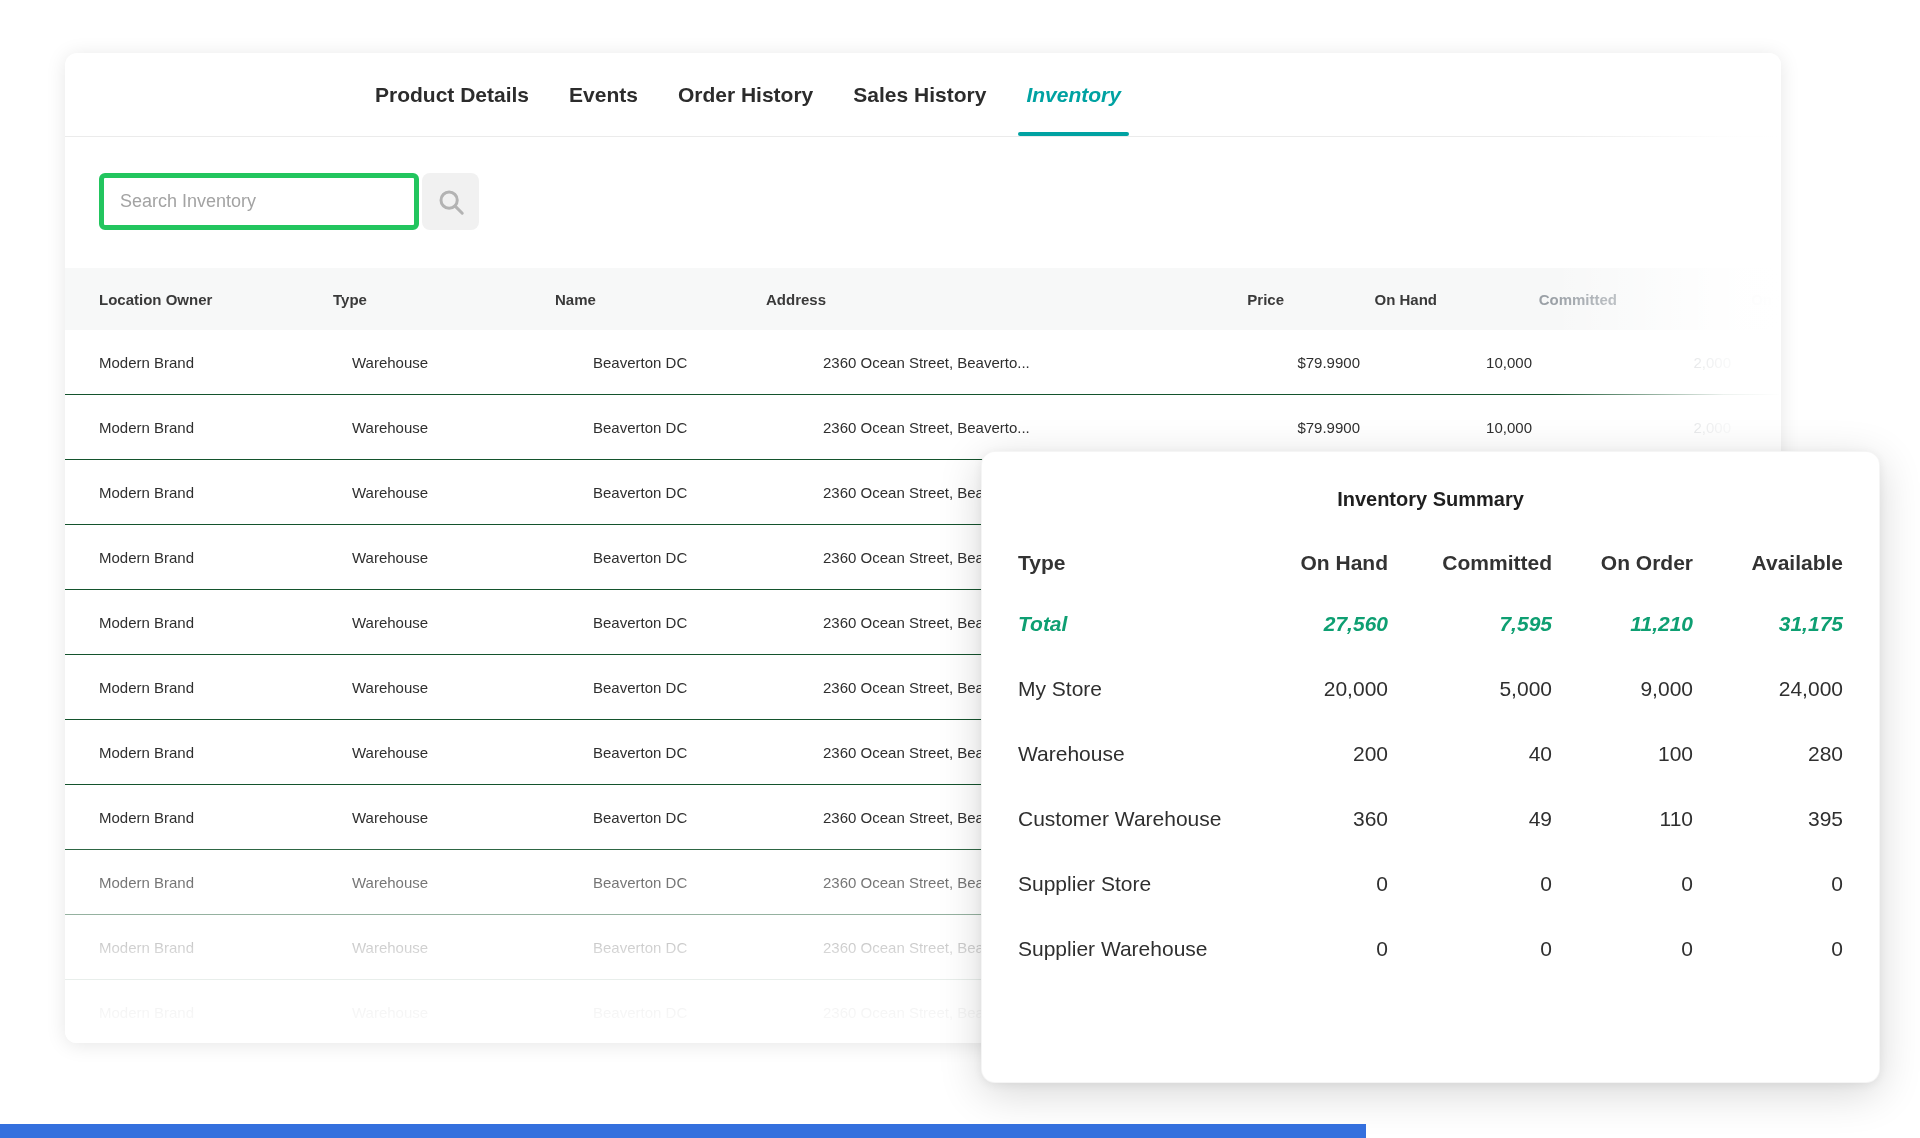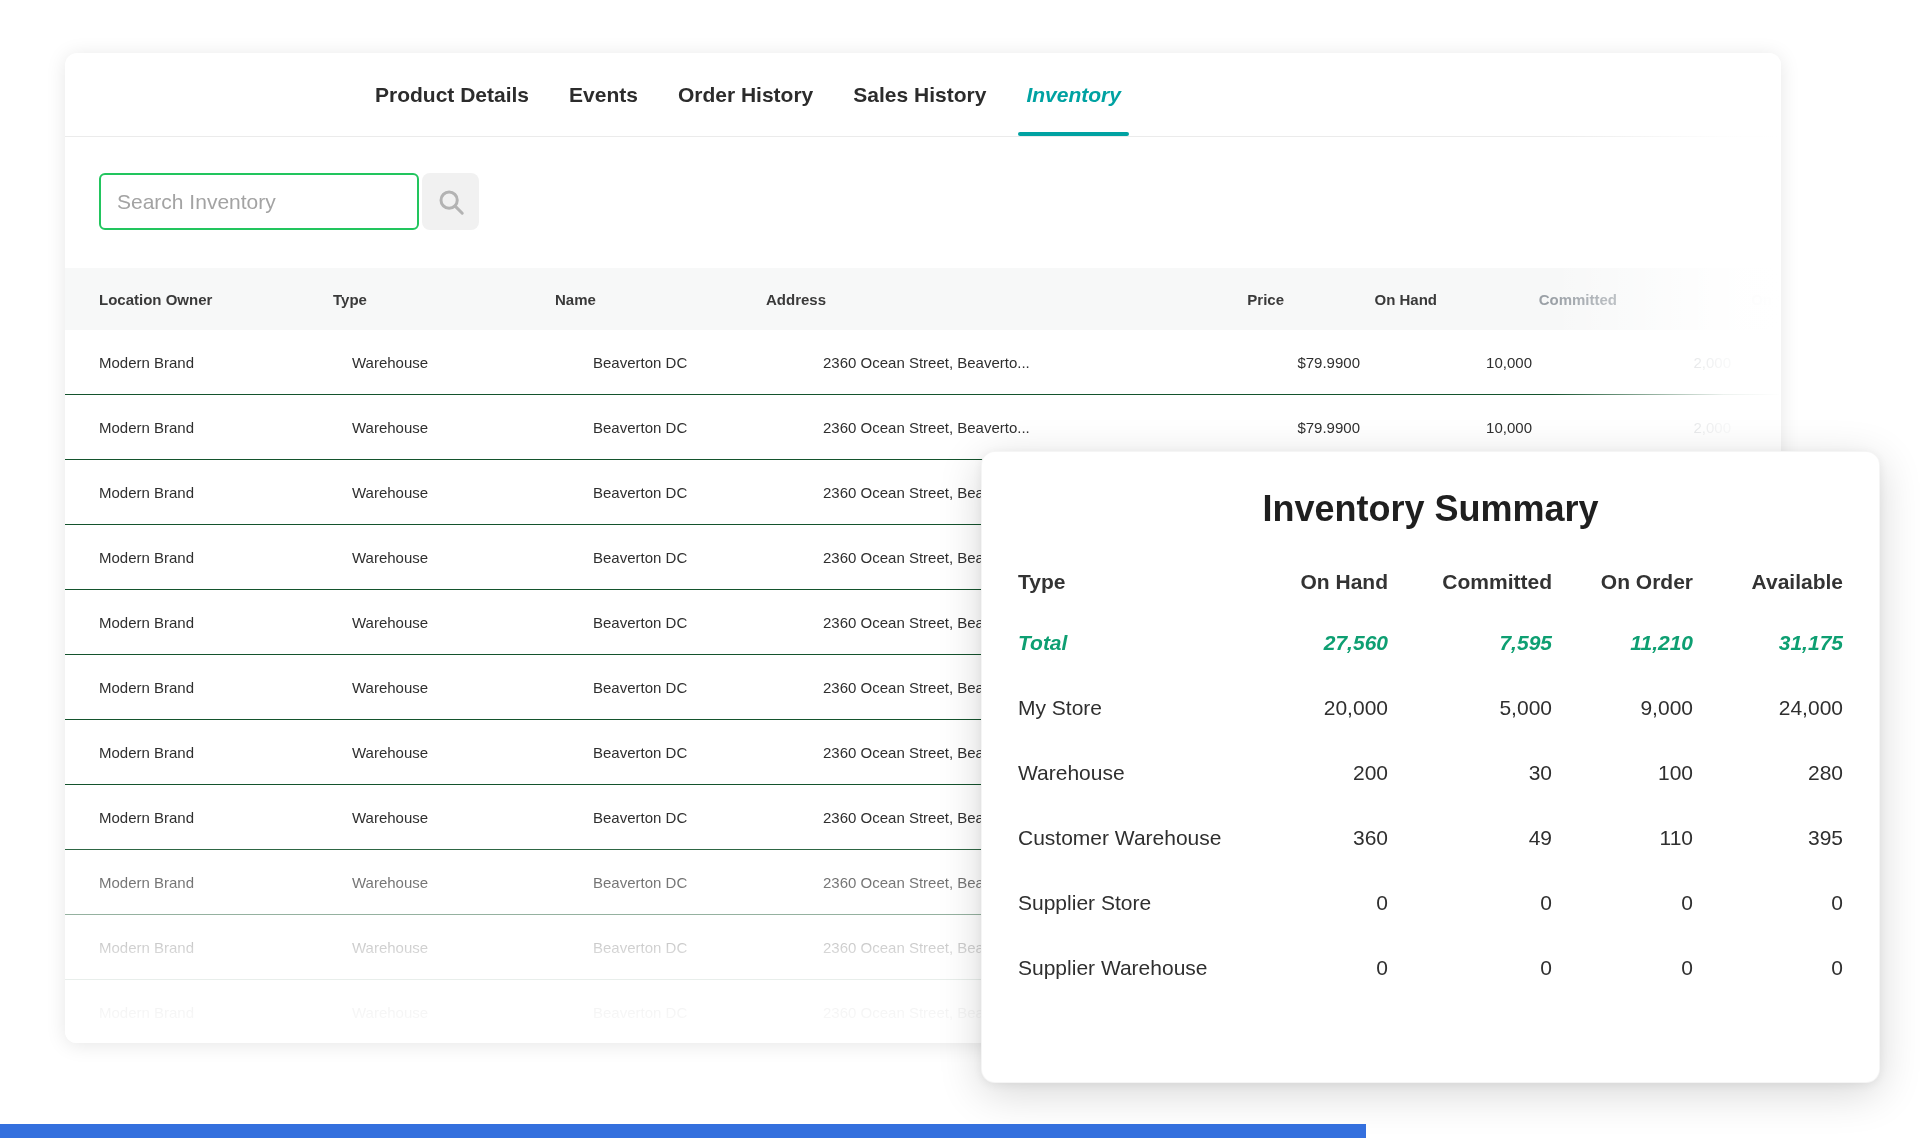--- a/index.html
+++ b/index.html
@@ -17,22 +17,22 @@
 
   .tabbar{height:84px;border-bottom:1px solid #ebebeb;display:flex;align-items:stretch;
           padding-left:310px;gap:40px;}
   .tab{position:relative;display:flex;align-items:center;font-size:21px;font-weight:bold;
        color:#2c2c2c;cursor:pointer;white-space:nowrap;}
   .tab.active{color:var(--accent-teal);font-style:italic;}
   .tab.active::after{content:"";position:absolute;left:-8px;right:-8px;bottom:0;height:4px;
        background:var(--accent-teal);border-radius:3px;}
 
   .search-row{position:absolute;left:34px;top:120px;display:flex;align-items:center;z-index:2;}
-  .search-input{width:320px;height:57px;border:2px solid #22c55e;border-radius:6px;
-       font-size:21px;padding:0 16px;color:#333;outline:none;font-family:inherit;}
+  .search-input{width:320px;height:57px;border:5px solid #22c55e;border-radius:6px;
+       font-size:18px;padding:0 16px;color:#333;outline:none;font-family:inherit;}
   .search-input::placeholder{color:#a3a3a3;}
   .search-btn{width:57px;height:57px;margin-left:3px;border:none;background:#f1f1f1;
        border-radius:8px;display:flex;align-items:center;justify-content:center;cursor:pointer;}
 
   
   .inv-table{position:absolute;left:0;top:215px;width:1716px;}
   .thead,.trow{display:grid;grid-template-columns:234px 222px 211px 408px 110px 153px 180px 200px;
        padding-left:34px;align-items:center;font-size:15px;}
   .thead{height:62px;background:#f7f8f8;font-weight:bold;color:#3a3a3a;}
   .trow{height:65px;border-bottom:1px solid #14532d;color:#2f2f2f;background:#fff;gap:19px;}
@@ -45,21 +45,21 @@
   
   .fade-right{position:absolute;top:0;right:0;width:230px;height:100%;pointer-events:none;z-index:5;
        background:linear-gradient(to right,rgba(255,255,255,0),rgba(255,255,255,0.92) 75%,#fff);}
   .fade-bottom{position:absolute;left:0;bottom:0;width:100%;height:210px;pointer-events:none;z-index:5;
        background:linear-gradient(to bottom,rgba(255,255,255,0),rgba(255,255,255,0.88) 62%,#fff);}
 
   
   .summary-panel{position:absolute;left:981px;top:451px;width:899px;height:632px;background:#fff;
        border-radius:14px;z-index:20;border:1px solid rgba(0,0,0,0.04);
        box-shadow:0 10px 44px rgba(0,0,0,0.16),0 2px 10px rgba(0,0,0,0.06);}
-  .summary-title{text-align:center;font-size:36px;font-weight:bold;color:#1f1f1f;margin-top:36px;}
+  .summary-title{text-align:center;font-size:20px;font-weight:bold;color:#1f1f1f;margin-top:36px;}
   .summary-grid{margin-top:24px;padding:0 36px;}
   .srow{display:grid;grid-template-columns:1fr 150px 164px 141px 150px;align-items:center;font-size:21px;}
   .srow.header{height:56px;font-weight:bold;color:#333;}
   .srow.body{height:65px;color:#2f2f2f;}
   .srow .num{text-align:right;}
   .srow.total-row{color:var(--total-green);font-weight:bold;font-style:italic;}
 
   
   .blue-bar{position:absolute;left:0;bottom:0;width:1366px;height:14px;
        background:var(--bottom-bar-blue);z-index:30;}
@@ -271,21 +271,21 @@
             <div>My Store</div>
             <div class="num">20,000</div>
             <div class="num">5,000</div>
             <div class="num">9,000</div>
             <div class="num">24,000</div>
           </div>
 
           <div class="srow body">
             <div>Warehouse</div>
             <div class="num">200</div>
-            <div class="num">30</div>
+            <div class="num">40</div>
             <div class="num">100</div>
             <div class="num">280</div>
           </div>
 
 
           <div class="srow body">
             <div>Customer Warehouse</div>
             <div class="num">360</div>
             <div class="num">49</div>
             <div class="num">110</div>

